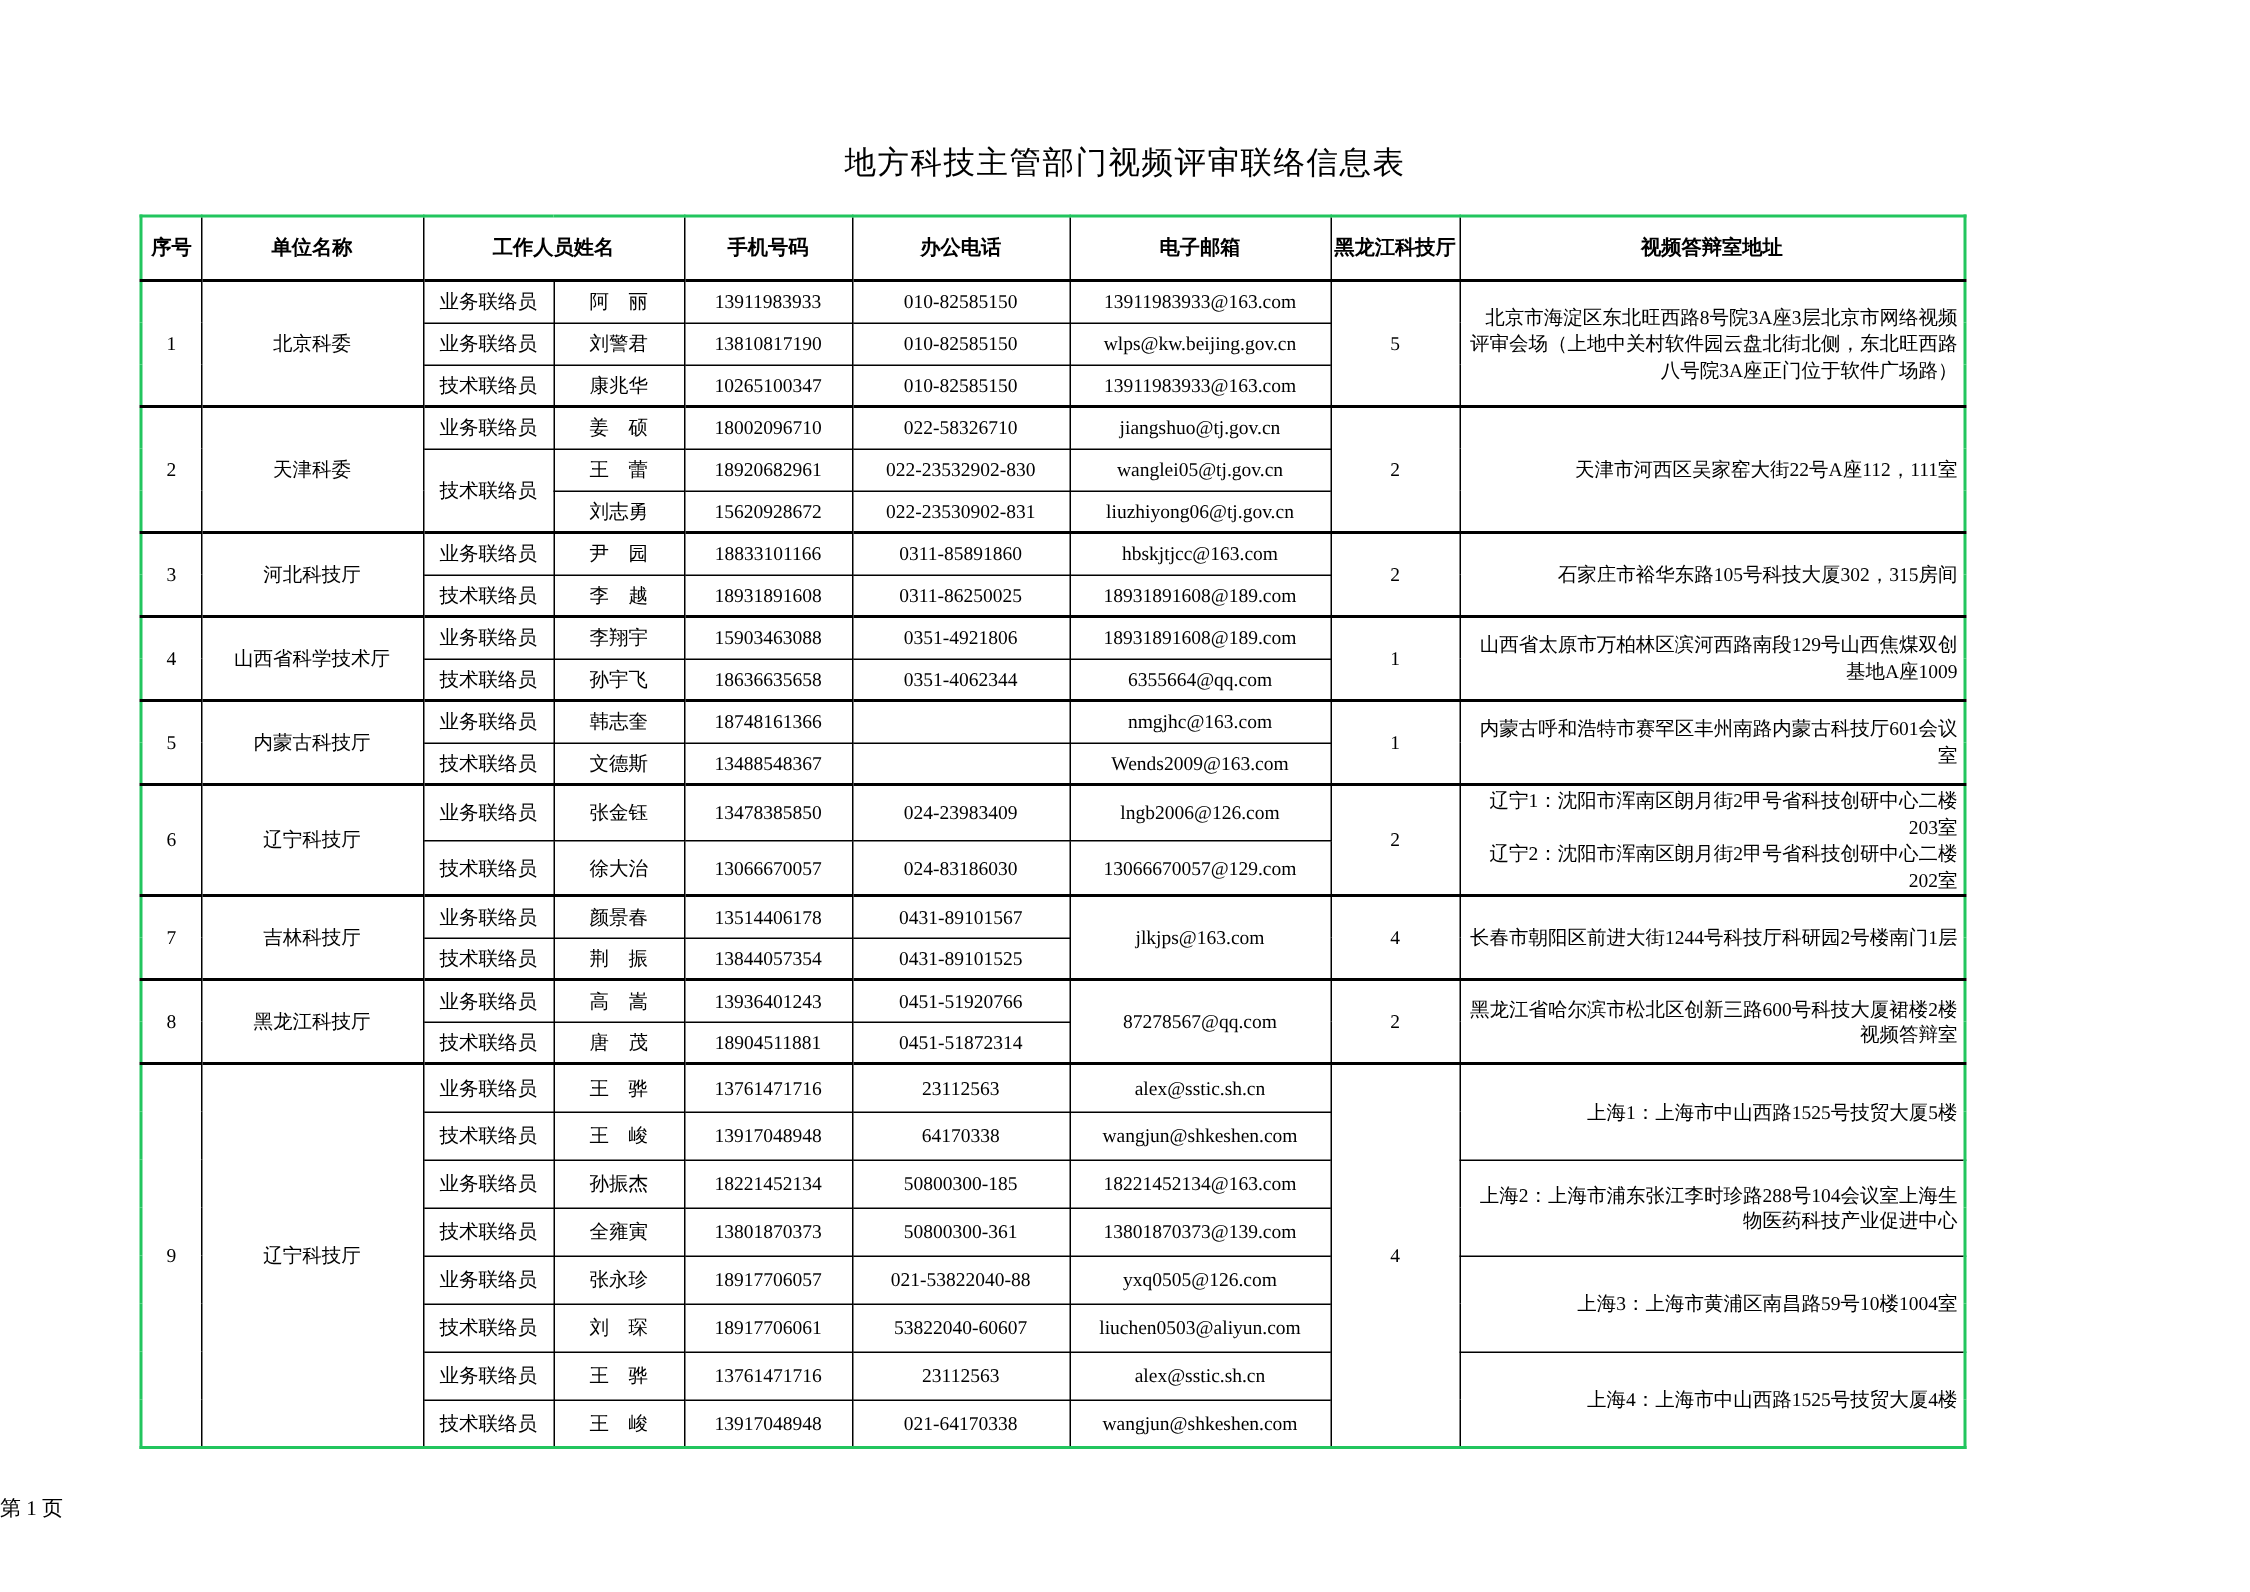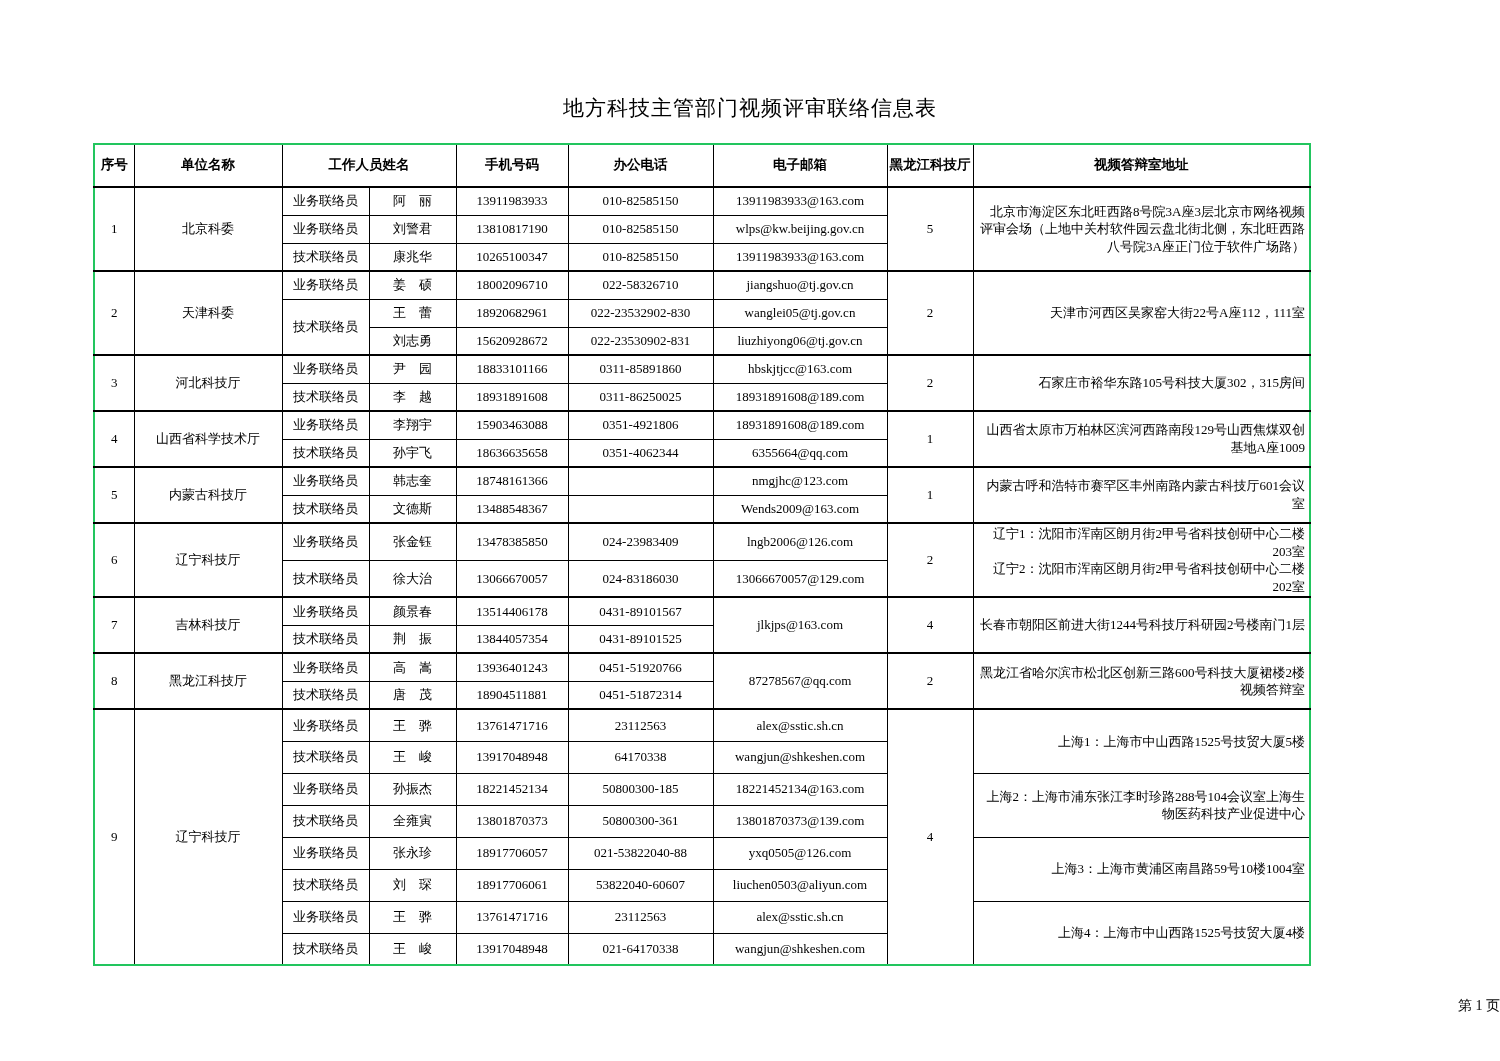--- a/index.html
+++ b/index.html
@@ -12,21 +12,21 @@
   .tbl th,.tbl td{border:1px solid #000;padding:1px 4px;font-size:13px;line-height:1.35;
                   overflow:hidden;vertical-align:middle;}
   .tbl thead th{height:37px;font-family:"Liberation Sans","DejaVu Sans",sans-serif;
                 font-weight:bold;font-size:13.5px;text-align:center;border-bottom:2px solid #000;padding:2px;}
   .tbl tbody tr{height:28px;}
   .tbl tbody tr.sh{height:32px;}
   .tbl tbody tr.g-start>td{border-top:2px solid #000;}
   .c{text-align:center;}
   .email{text-align:center;font-size:12.5px;padding-left:4px;word-break:break-all;}
   .addr{text-align:right;padding-left:7px;padding-right:6px;}
-  .footer{position:absolute;top:997px;left:0;right:0;text-align:right;font-size:14px;}
+  .footer{position:absolute;top:997px;left:0;right:0;text-align:left;font-size:14px;}
 </style>
 </head>
 <body>
 
 <div class="page">
 
   <h1 class="title">地方科技主管部门视频评审联络信息表</h1>
 
   <table class="tbl">
     <colgroup>
@@ -143,21 +143,21 @@
         <td class="email">6355664@qq.com</td>
       </tr>
 
       <tr class="g-start">
         <td class="c" rowspan="2">5</td>
         <td class="c" rowspan="2">内蒙古科技厅</td>
         <td class="c">业务联络员</td>
         <td class="c">韩志奎</td>
         <td class="c">18748161366</td>
         <td class="c"></td>
-        <td class="email">nmgjhc@123.com</td>
+        <td class="email">nmgjhc@163.com</td>
         <td class="c" rowspan="2">1</td>
         <td class="addr" rowspan="2">内蒙古呼和浩特市赛罕区丰州南路内蒙古科技厅601会议室</td>
       </tr>
       <tr>
         <td class="c">技术联络员</td>
         <td class="c">文德斯</td>
         <td class="c">13488548367</td>
         <td class="c"></td>
         <td class="email">Wends2009@163.com</td>
       </tr>

